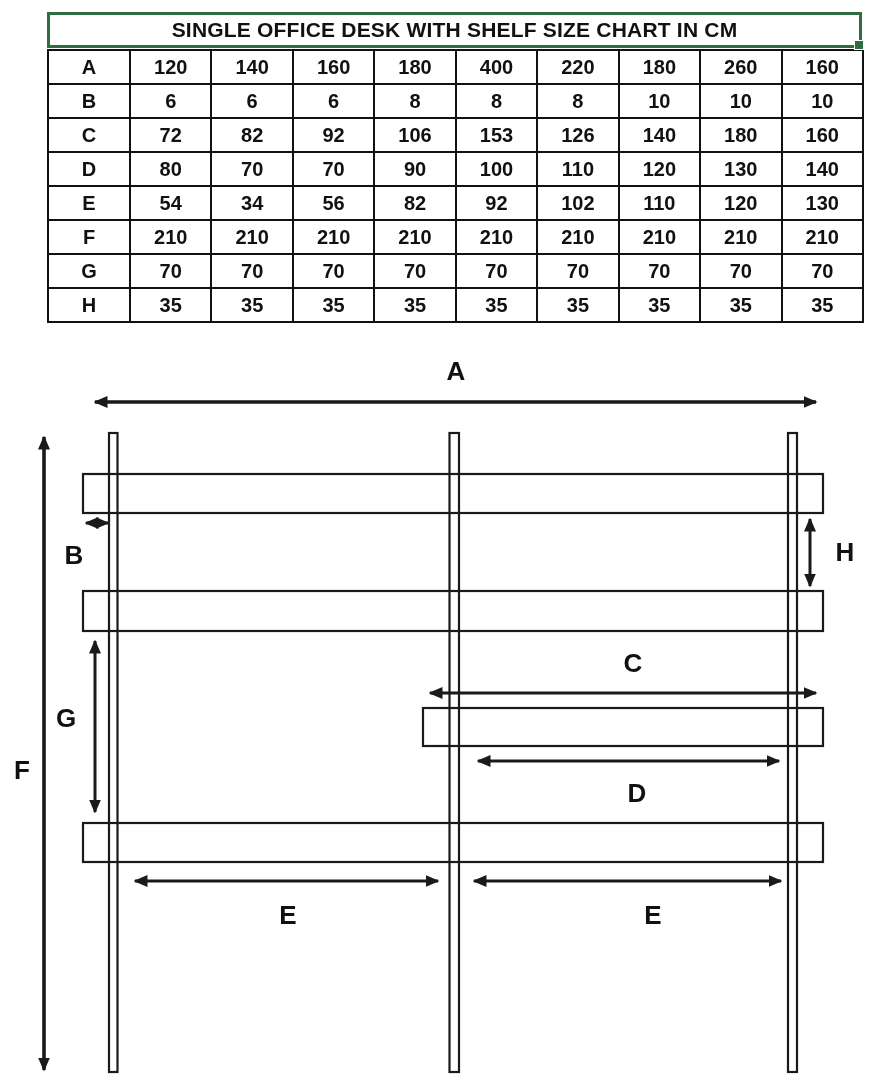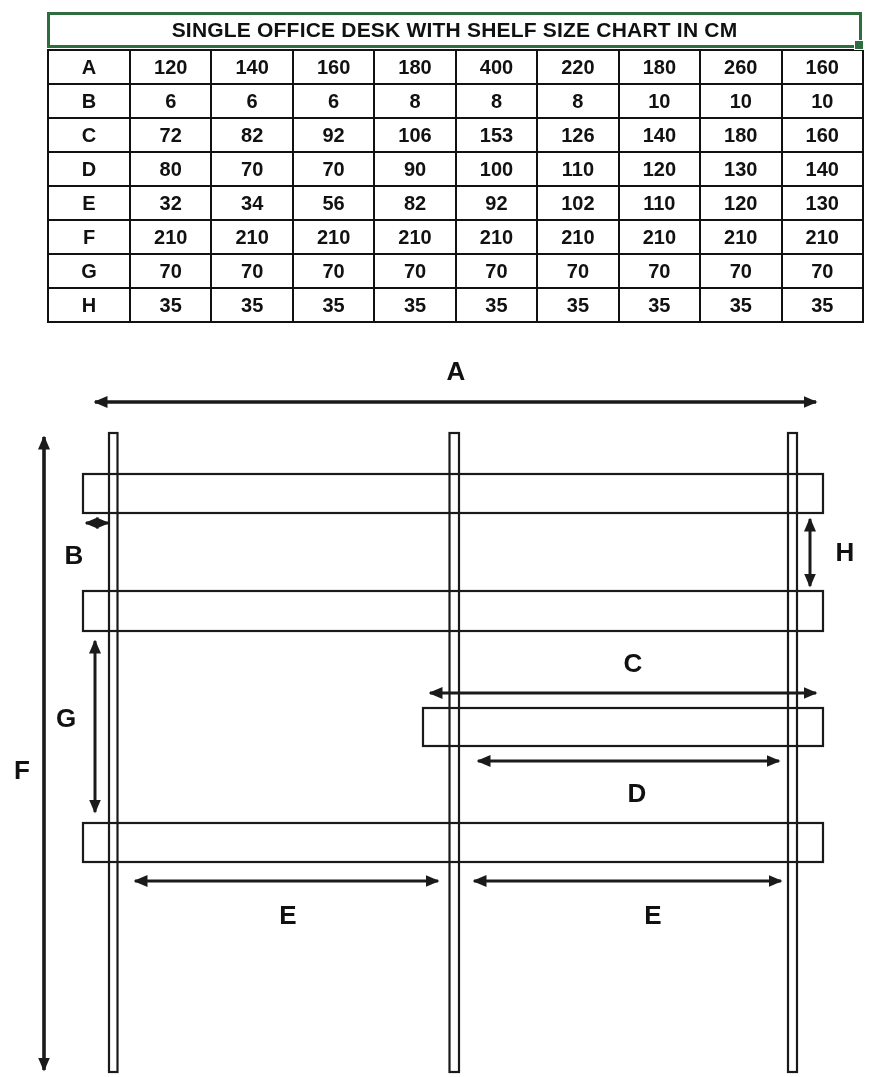--- a/index.html
+++ b/index.html
@@ -158,21 +158,21 @@
             <td>70</td>
             <td>90</td>
             <td>100</td>
             <td>110</td>
             <td>120</td>
             <td>130</td>
             <td>140</td>
           </tr>
           <tr>
             <td class="label-cell">E</td>
-            <td>32</td>
+            <td>54</td>
             <td>34</td>
             <td>56</td>
             <td>82</td>
             <td>92</td>
             <td>102</td>
             <td>110</td>
             <td>120</td>
             <td>130</td>
           </tr>
           <tr>

